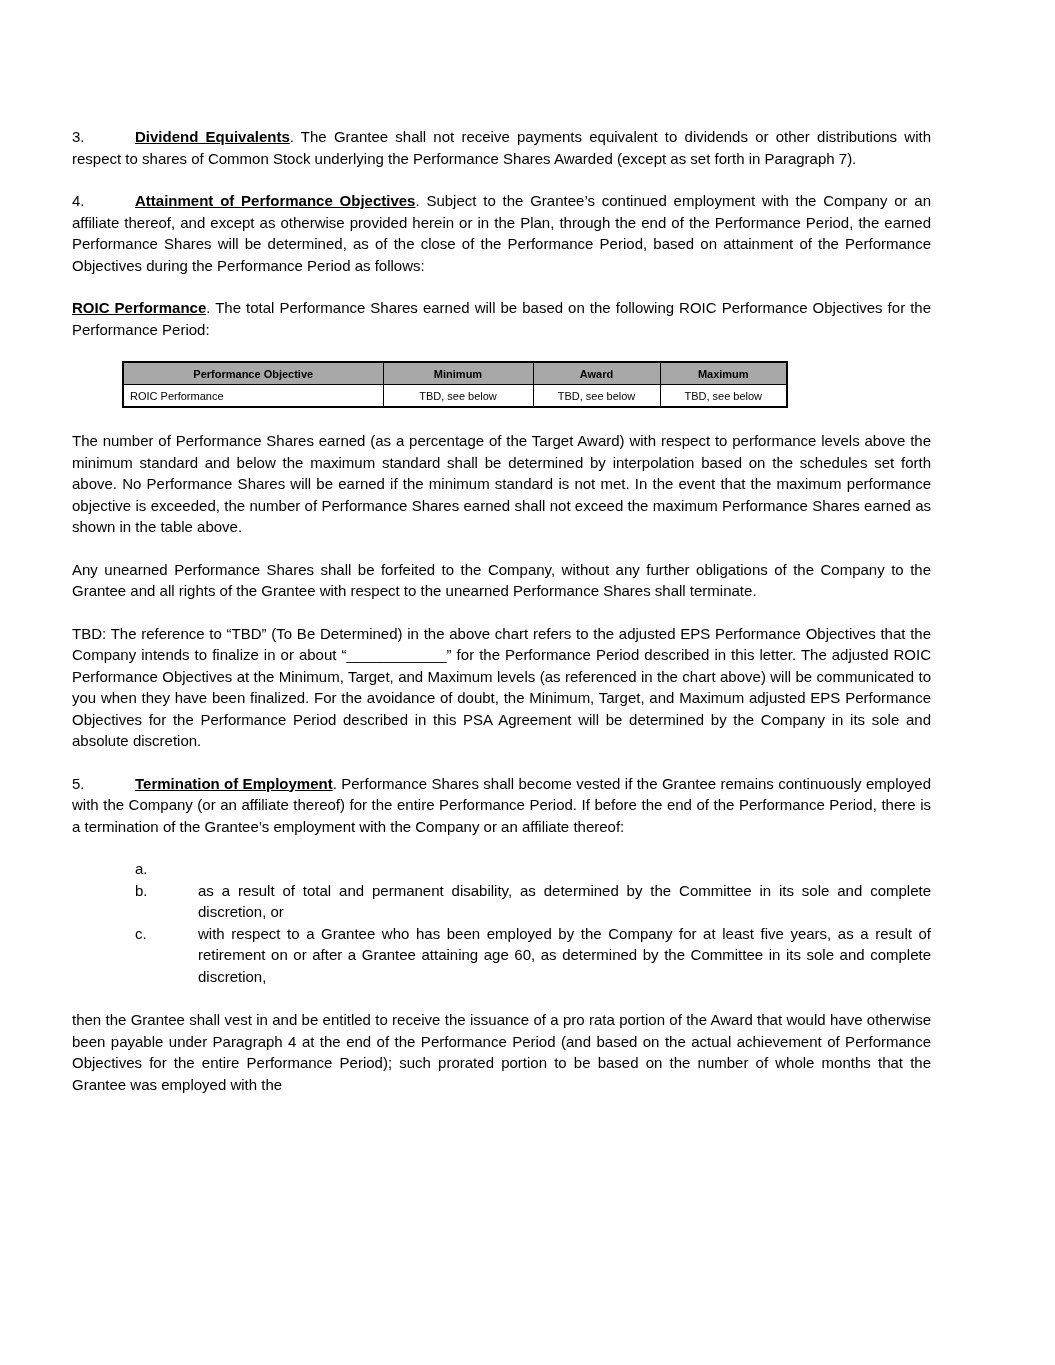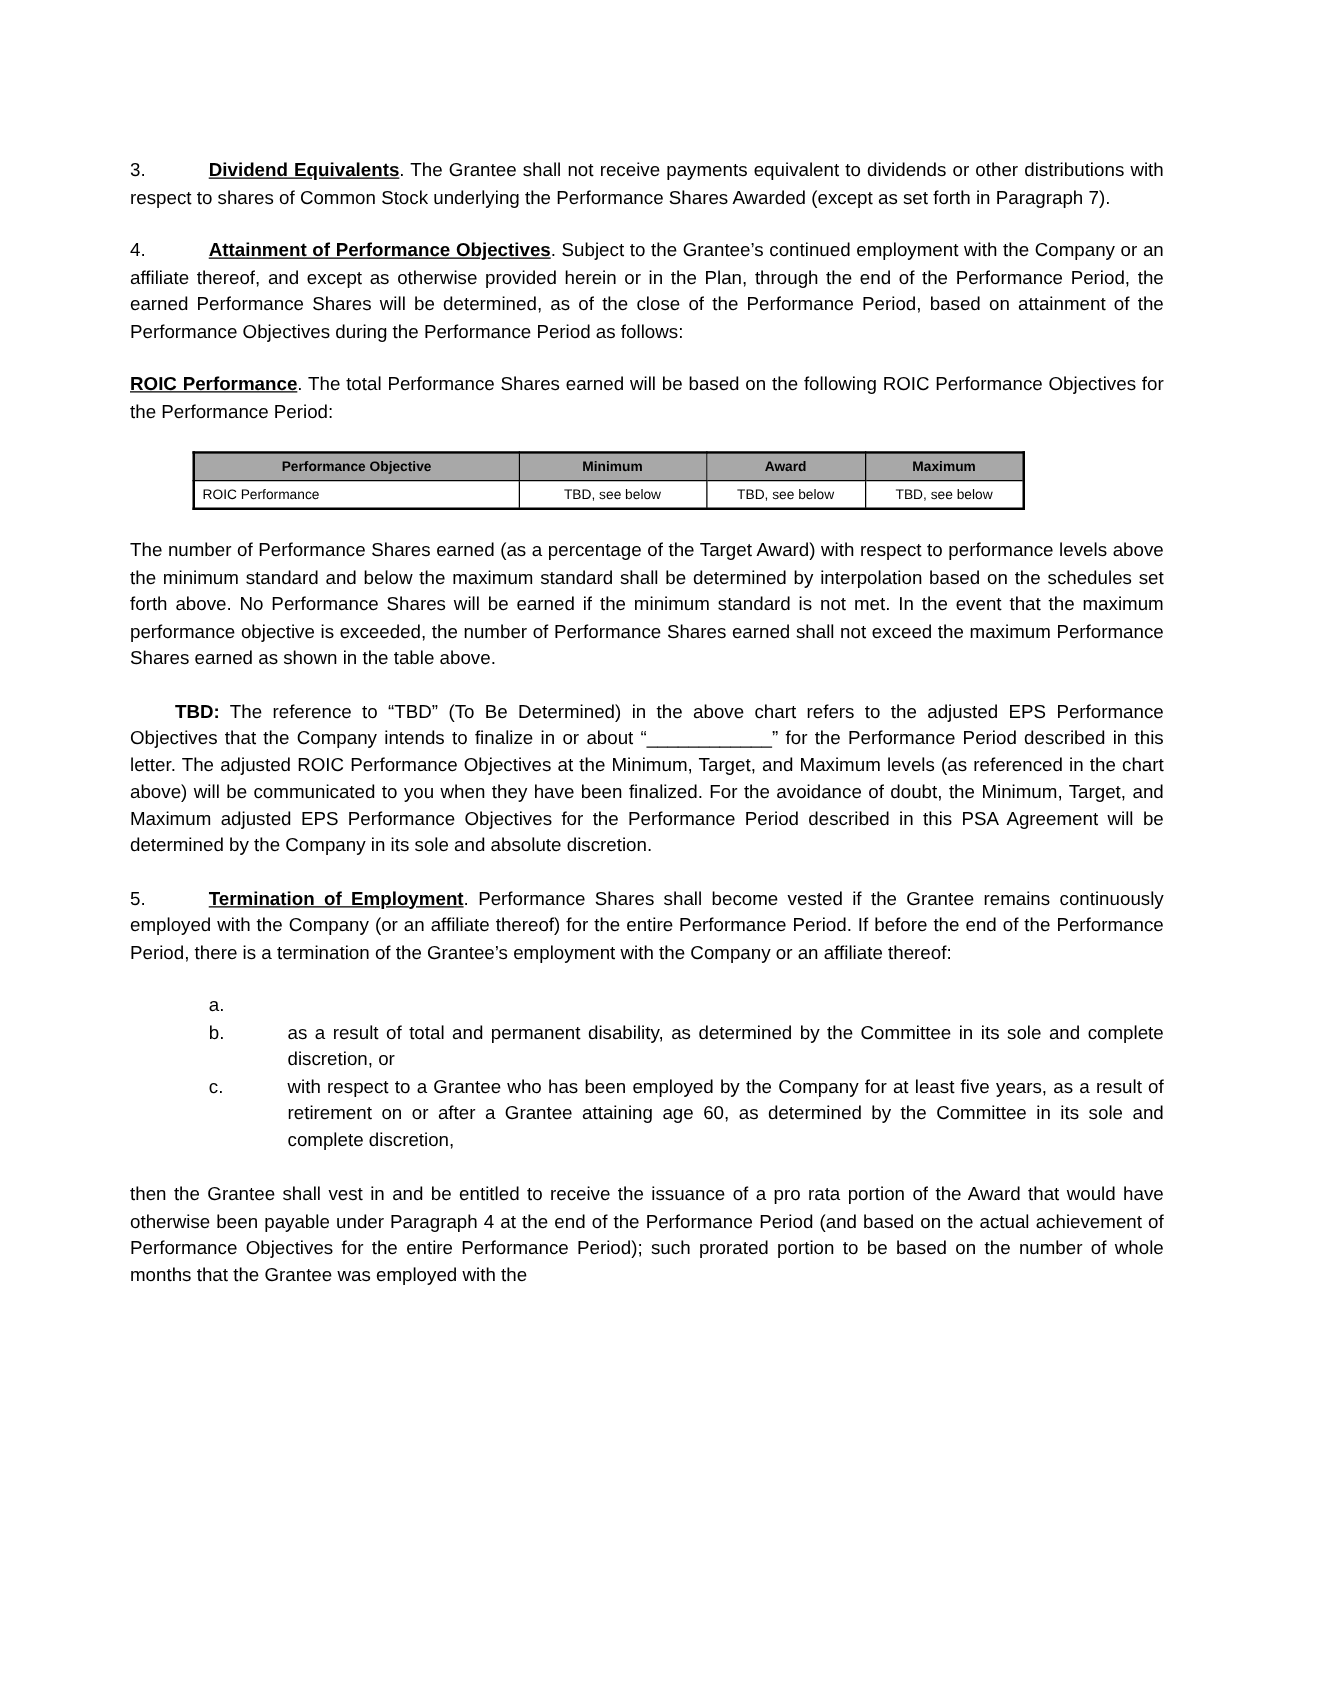--- a/index.html
+++ b/index.html
@@ -10,37 +10,36 @@
   body {
     width: 1055px;
     height: 1365px;
     overflow: hidden;
     font-family: "Liberation Sans", sans-serif;
     font-size: 15px;
     line-height: 21.5px;
     color: #000000;
   }
   .page-content {
-    padding: 126px 124px 0 104px; 
+    padding: 126px 124px 0 72px; 
   }
   p.doc-para {
     margin: 0 0 21px 0;
     text-align: justify;
   }
   .num-tab {
     display: inline-block;
     width: 63px;
   }
   .run-heading {
     font-weight: bold;
     text-decoration: underline;
   }
   .run-bold {
-    font-weight: bold;
-    margin-left: 36px;
+    font-weight: normal;
   }
   .indent-block {
     margin-left: 63px;
   }
   .gap-large {
     margin-bottom: 44px;
   }
   table.perf-table {
     border-collapse: collapse;
     table-layout: fixed;
@@ -120,20 +119,21 @@
         <td class="cell-left">ROIC Performance</td>
         <td class="cell-center">TBD, see below</td>
         <td class="cell-center">TBD, see below</td>
         <td class="cell-center">TBD, see below</td>
       </tr>
     </tbody>
   </table>
 
   <p class="doc-para">The number of Performance Shares earned (as a percentage of the Target Award) with respect to performance levels above the minimum standard and below the maximum standard shall be determined by interpolation based on the schedules set forth above.  No Performance Shares will be earned if the minimum standard is not met. In the event that the maximum performance objective is exceeded, the number of Performance Shares earned shall not exceed the maximum Performance Shares earned as shown in the table above.</p>
 
+  <p class="doc-para">Any unearned Performance Shares shall be forfeited to the Company, without any further obligations of the Company to the Grantee and all rights of the Grantee with respect to the unearned Performance Shares shall terminate.</p>
 
   <p class="doc-para gap-large">
     <span class="run-bold">TBD:</span><span> The reference to “TBD” (To Be Determined) in the above chart refers to the adjusted EPS Performance Objectives that the Company intends to finalize in or about “____________” for the Performance Period described in this letter.  The adjusted ROIC Performance Objectives at the Minimum, Target, and Maximum levels (as referenced in the chart above) will be communicated to you when they have been finalized. For the avoidance of doubt, the Minimum, Target, and Maximum adjusted EPS Performance Objectives for the Performance Period described in this PSA Agreement will be determined by the Company in its sole and absolute discretion.</span>
   </p>
 
   <p class="doc-para">
     <span class="num-tab">5.</span><span class="run-heading">Termination of Employment</span><span>.  Performance Shares shall become vested if the Grantee remains continuously employed with the Company (or an affiliate thereof) for the entire Performance Period.  If before the end of the Performance Period, there is a termination of the Grantee’s employment with the Company or an affiliate thereof:</span>
   </p>
 
   <div class="list-block">

